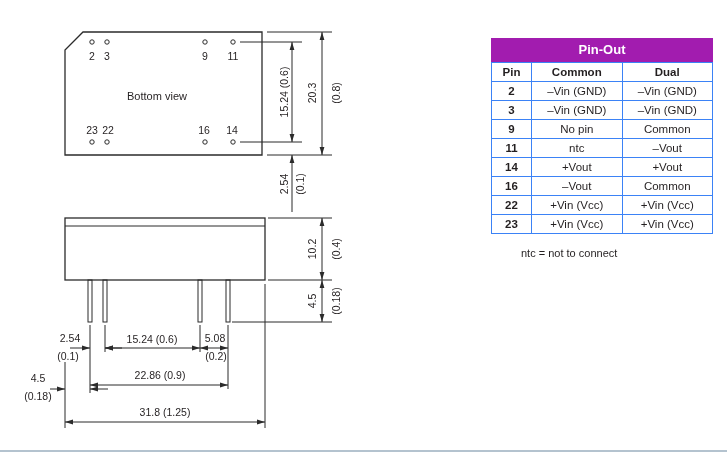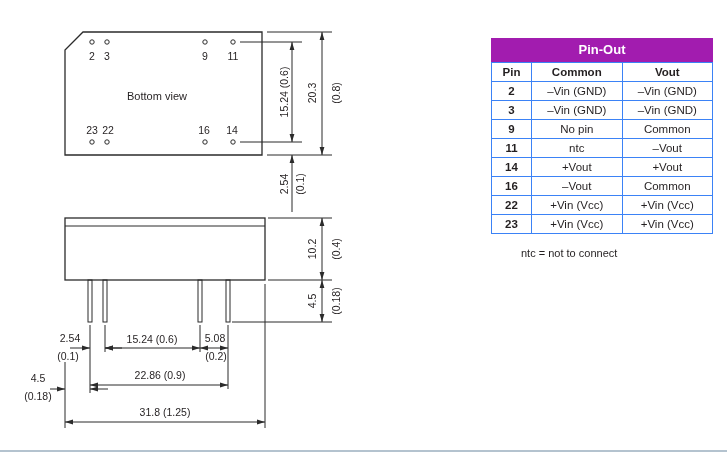--- a/index.html
+++ b/index.html
@@ -166,21 +166,21 @@
   <table class="pinout-table">
     <colgroup>
         <col class="c-pin">
         <col>
         <col>
       </colgroup>
     <thead>
       <tr>
         <th>Pin</th>
         <th>Common</th>
-        <th>Vout</th>
+        <th>Dual</th>
       </tr>
     </thead>
     <tbody>
       <tr>
         <td class="pin">2</td>
         <td>–Vin (GND)</td>
         <td>–Vin (GND)</td>
       </tr>
       <tr>
         <td class="pin">3</td>

